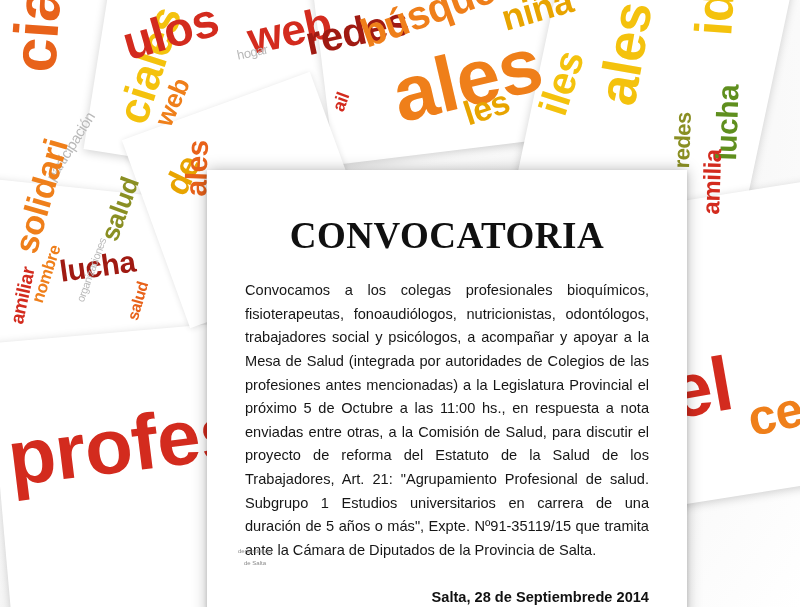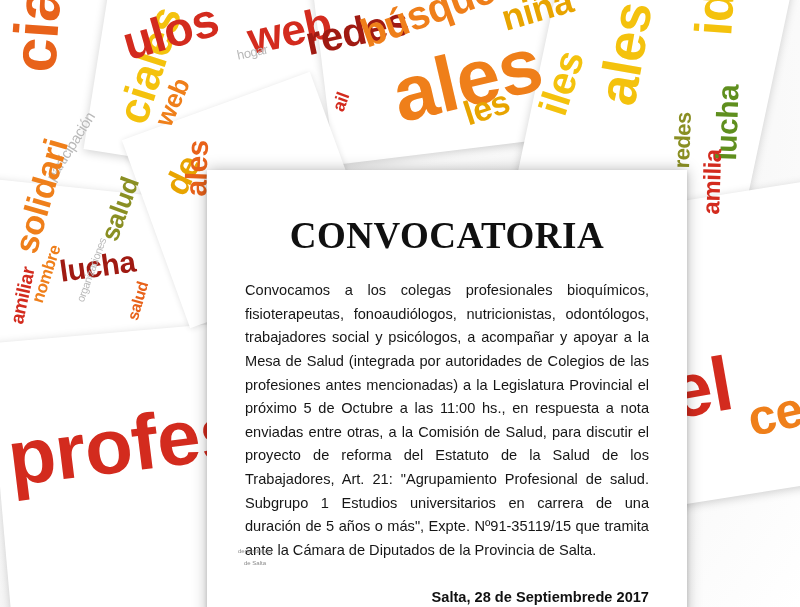--- a/index.html
+++ b/index.html
@@ -139,20 +139,20 @@
     <div class="word" style="left:592px; top:100px; font-size:54px; color:#f4c20d; transform:rotate(-80deg); transform-origin:left top;">ales</div>
     <div class="word" style="left:460px; top:100px; font-size:34px; color:#e8a400; transform:rotate(-18deg); transform-origin:left top;">les</div>
     <div class="word" style="left:330px; top:108px; font-size:18px; color:#d32b1e; transform:rotate(-70deg); transform-origin:left top;">ail</div>
     <div class="word" style="left:612px; top:280px; font-size:18px; color:#8a8f23; transform:rotate(-88deg); transform-origin:left top;">señal</div>
   </div>
 
   <div id="leaflet">
     <div id="leaflet-inner">
       <h1 id="doc-title">CONVOCATORIA</h1>
       <p id="doc-body">Convocamos a los colegas profesionales bioquímicos, fisioterapeutas, fonoaudiólogos, nutricionistas, odontólogos, trabajadores social y psicólogos, a acompañar y apoyar a la Mesa de Salud (integrada por autoridades de Colegios de las profesiones antes mencionadas) a la Legislatura Provincial el próximo 5 de Octubre a las 11:00 hs., en respuesta a nota enviadas entre otras, a la Comisión de Salud, para discutir el proyecto de reforma del Estatuto de la Salud de los Trabajadores, Art. 21: "Agrupamiento Profesional de salud. Subgrupo 1 Estudios universitarios en carrera de una duración de 5 años o más", Expte. Nº91-35119/15 que tramita ante la Cámara de Diputados de la Provincia de Salta.</p>
-      <div id="doc-signature">Salta, 28 de Septiembrede 2017</div>
+      <div id="doc-signature">Salta, 28 de Septiembrede 2014</div>
     </div>
   </div>
 
   <div class="tiny-text" style="left:238px; top:548px;">dependencia</div>
   <div class="tiny-text" style="left:244px; top:560px;">de Salta</div>
 
 </div>
 
 </body></html>

